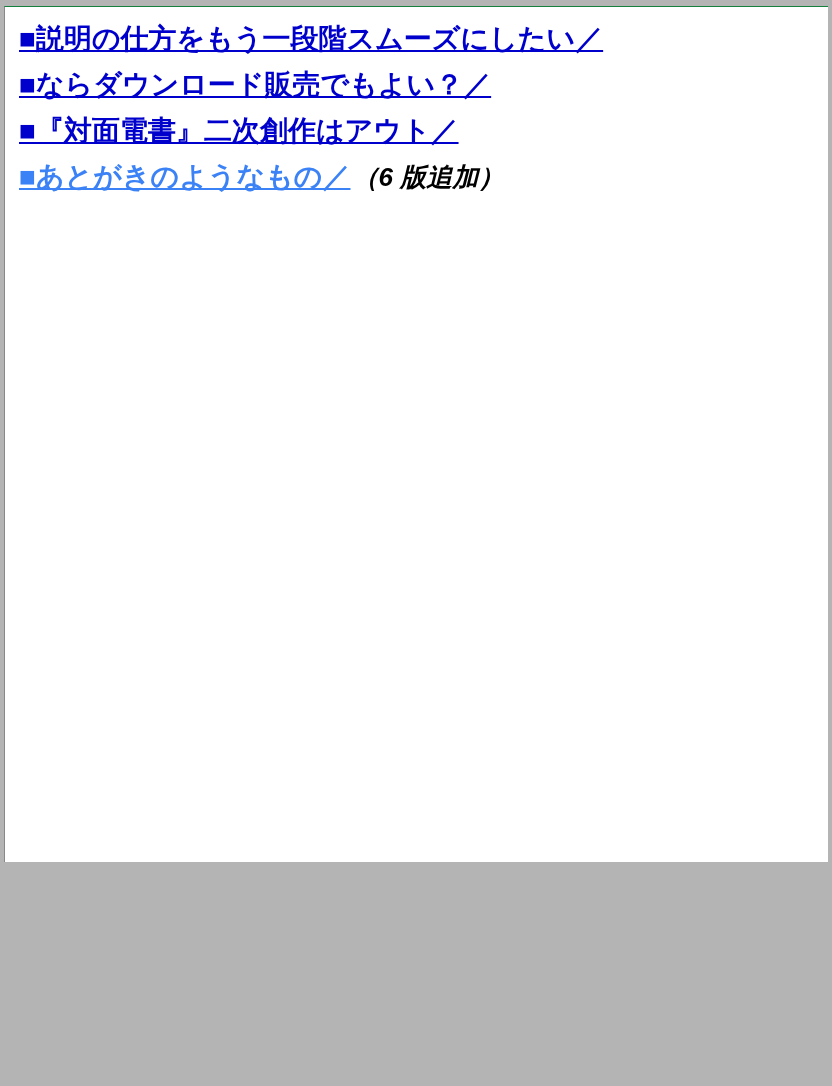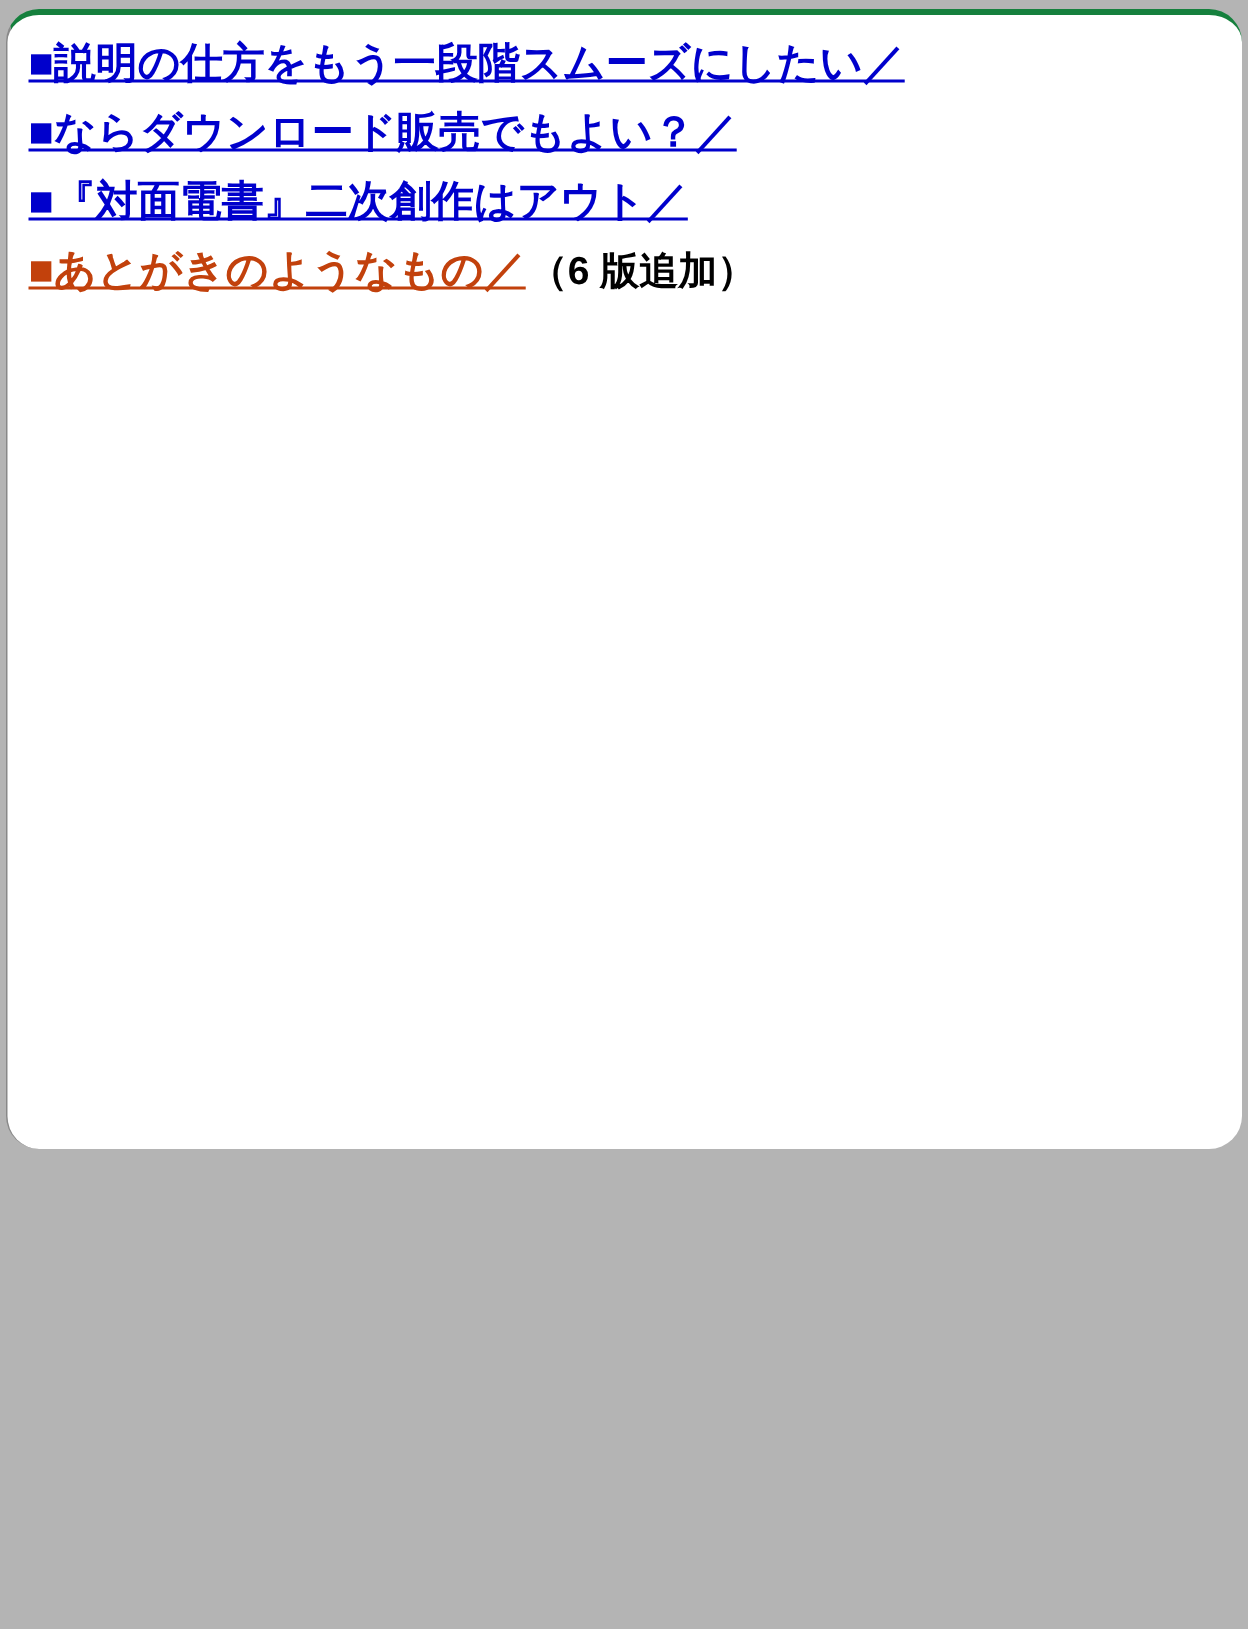--- a/index.html
+++ b/index.html
@@ -10,27 +10,26 @@
   body {
     width: 832px;
     height: 1086px;
     font-family: "Liberation Sans", sans-serif;
   }
   .page {
     position: absolute;
     left: 4px;
     top: 6px;
     width: 824px;
-    height: 760px;
+    height: 856px;
     background: #ffffff;
-    border-top: 4px solid #15803d;
+    border-top: 1px solid #15803d;
     border-left: 1px solid #888888;
     box-sizing: border-box;
     overflow: hidden;
-    border-radius: 22px;
   }
   .toc {
     padding: 18px 0 0 0;
     margin: 0;
     list-style: none;
   }
   .toc-item {
     margin: 0;
     padding: 0 0 0 14px;
     line-height: 1.0;
@@ -38,28 +37,29 @@
     white-space: nowrap;
   }
   .toc-link {
     font-size: 28px;
     font-weight: bold;
     text-decoration: underline;
     color: #0000cc;
     letter-spacing: 0px;
   }
   .toc-link.red {
-    color: #c2410c;
+    color: #3b82f6;
   }
   .suffix {
     font-size: 26px;
     font-weight: bold;
     color: #000000;
     text-decoration: none;
     padding-left: 2px;
+    font-style: italic;
   }
 </style>
 </head>
 <body>
 
 <div class="page">
   <ul class="toc">
 
     <li class="toc-item">
       <a href="#" class="toc-link">■説明の仕方をもう一段階スムーズにしたい／</a>

